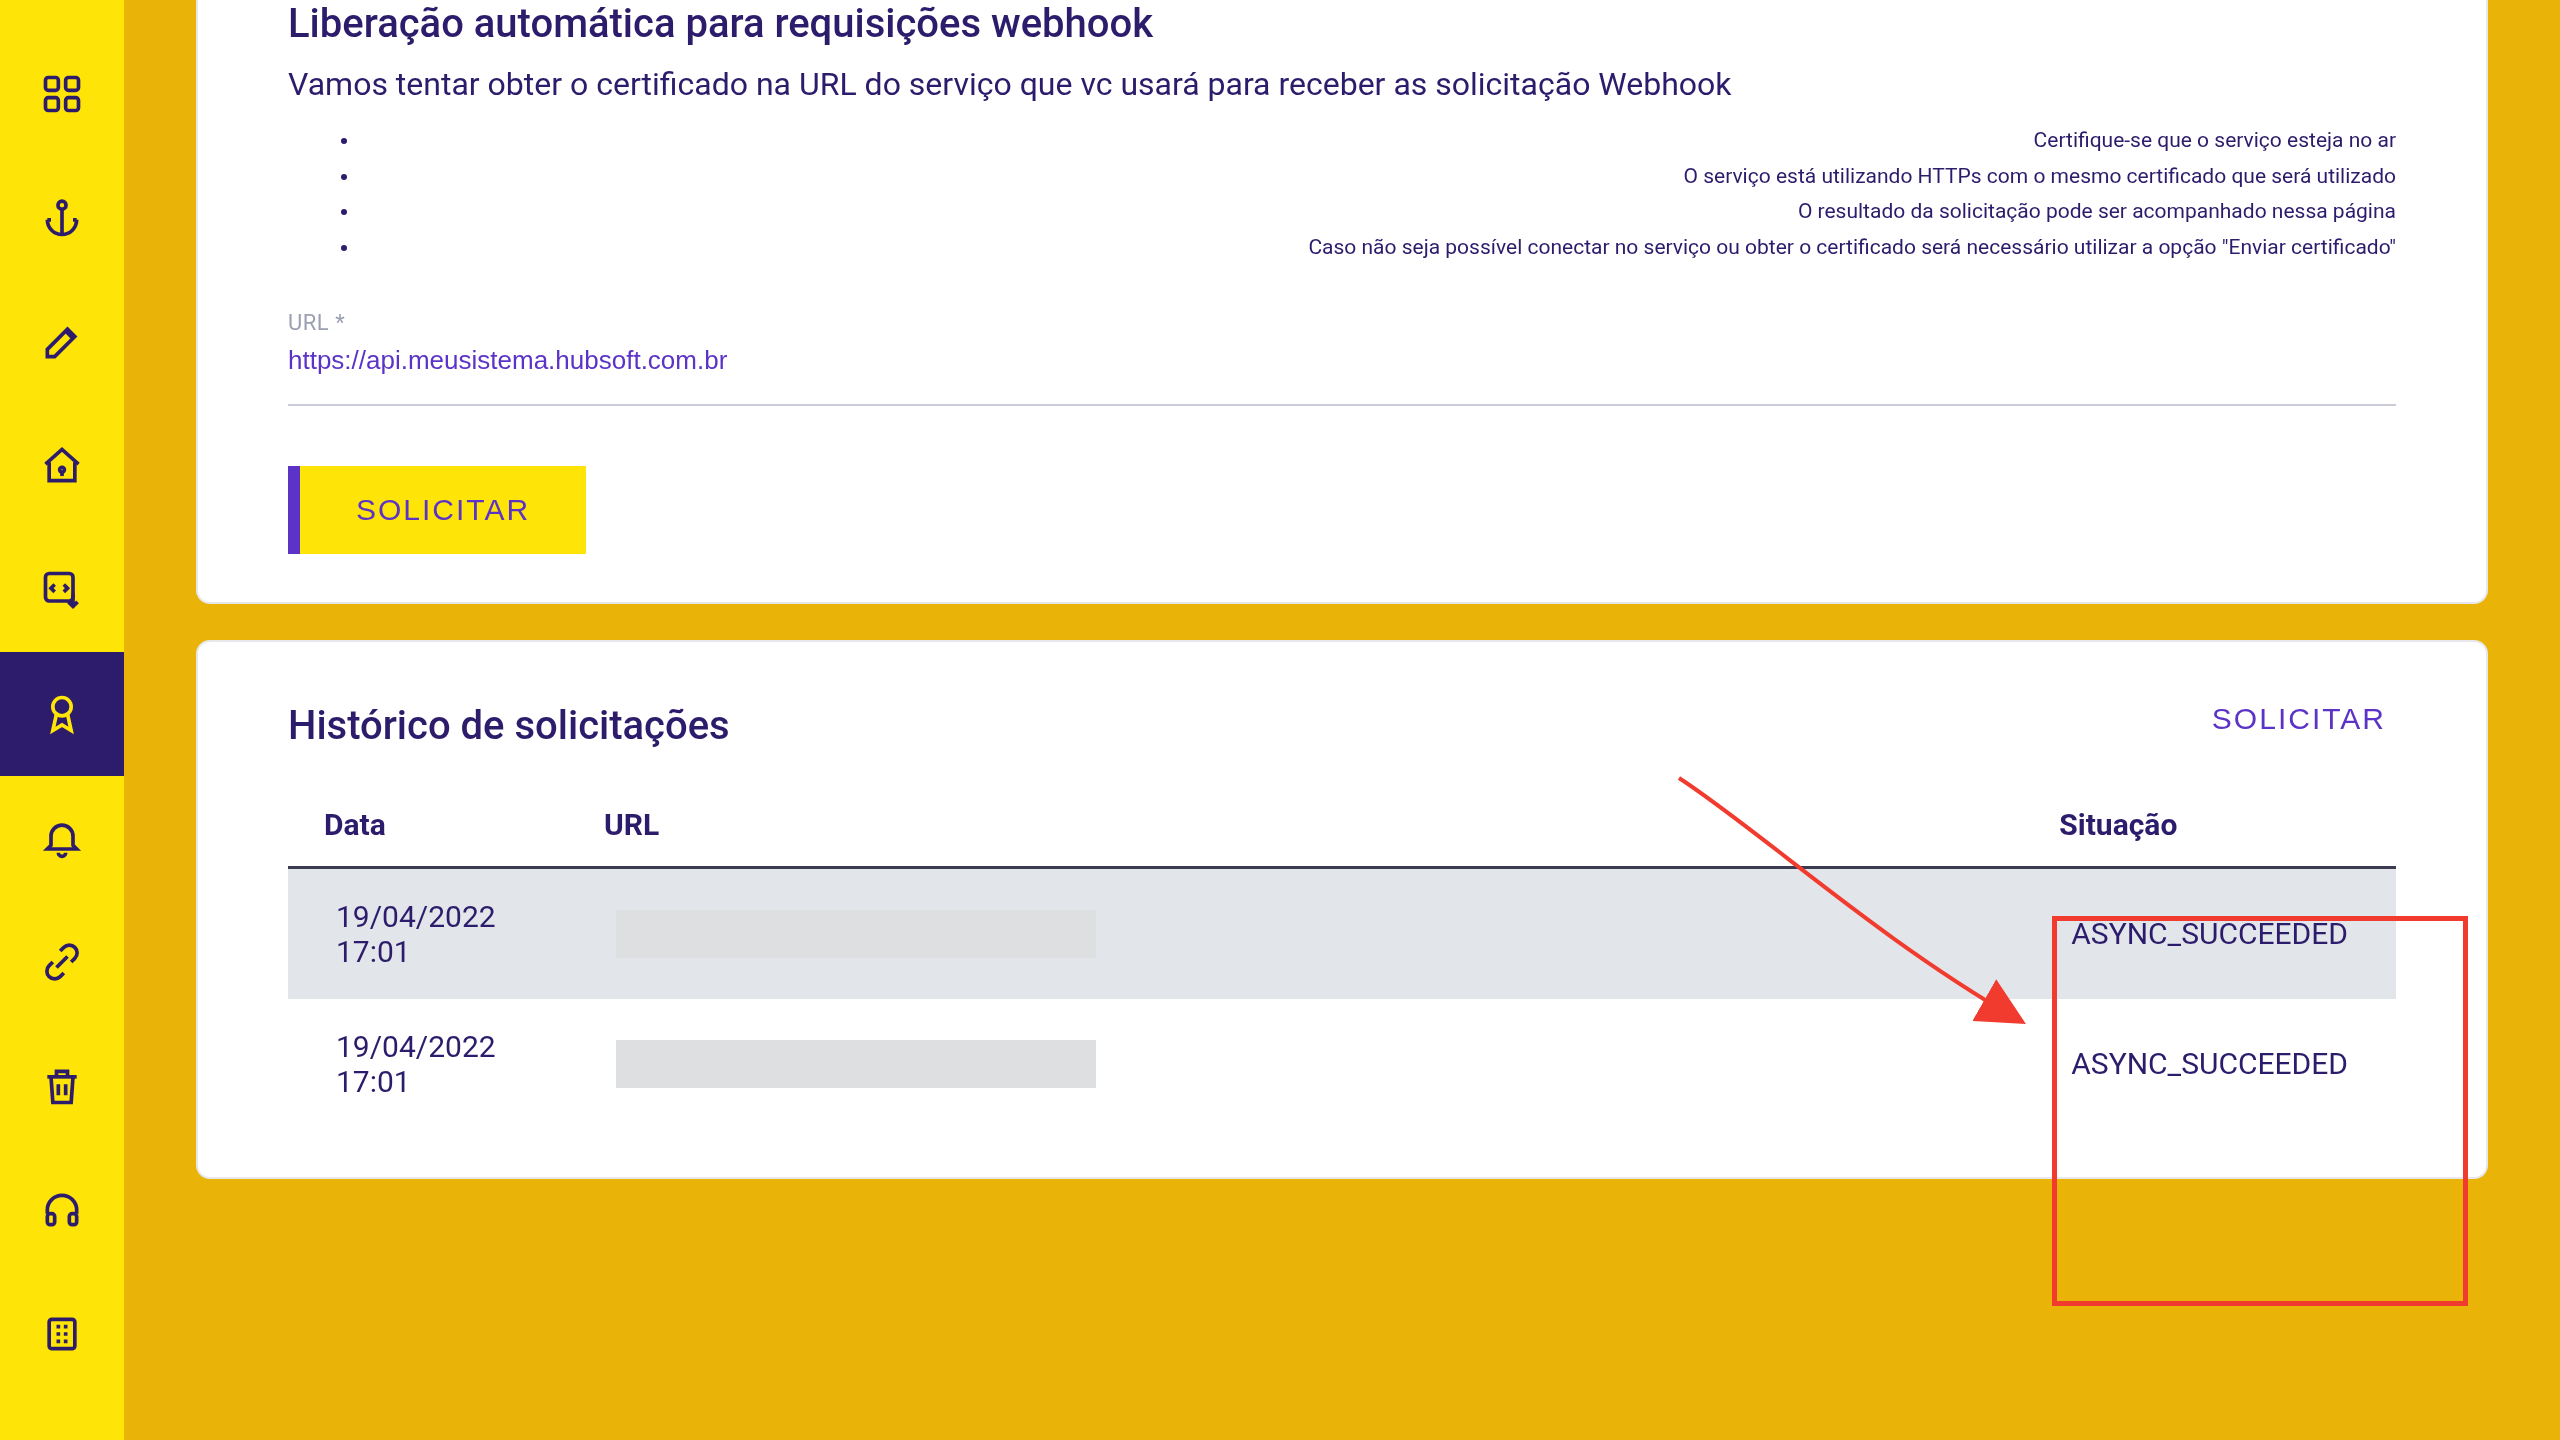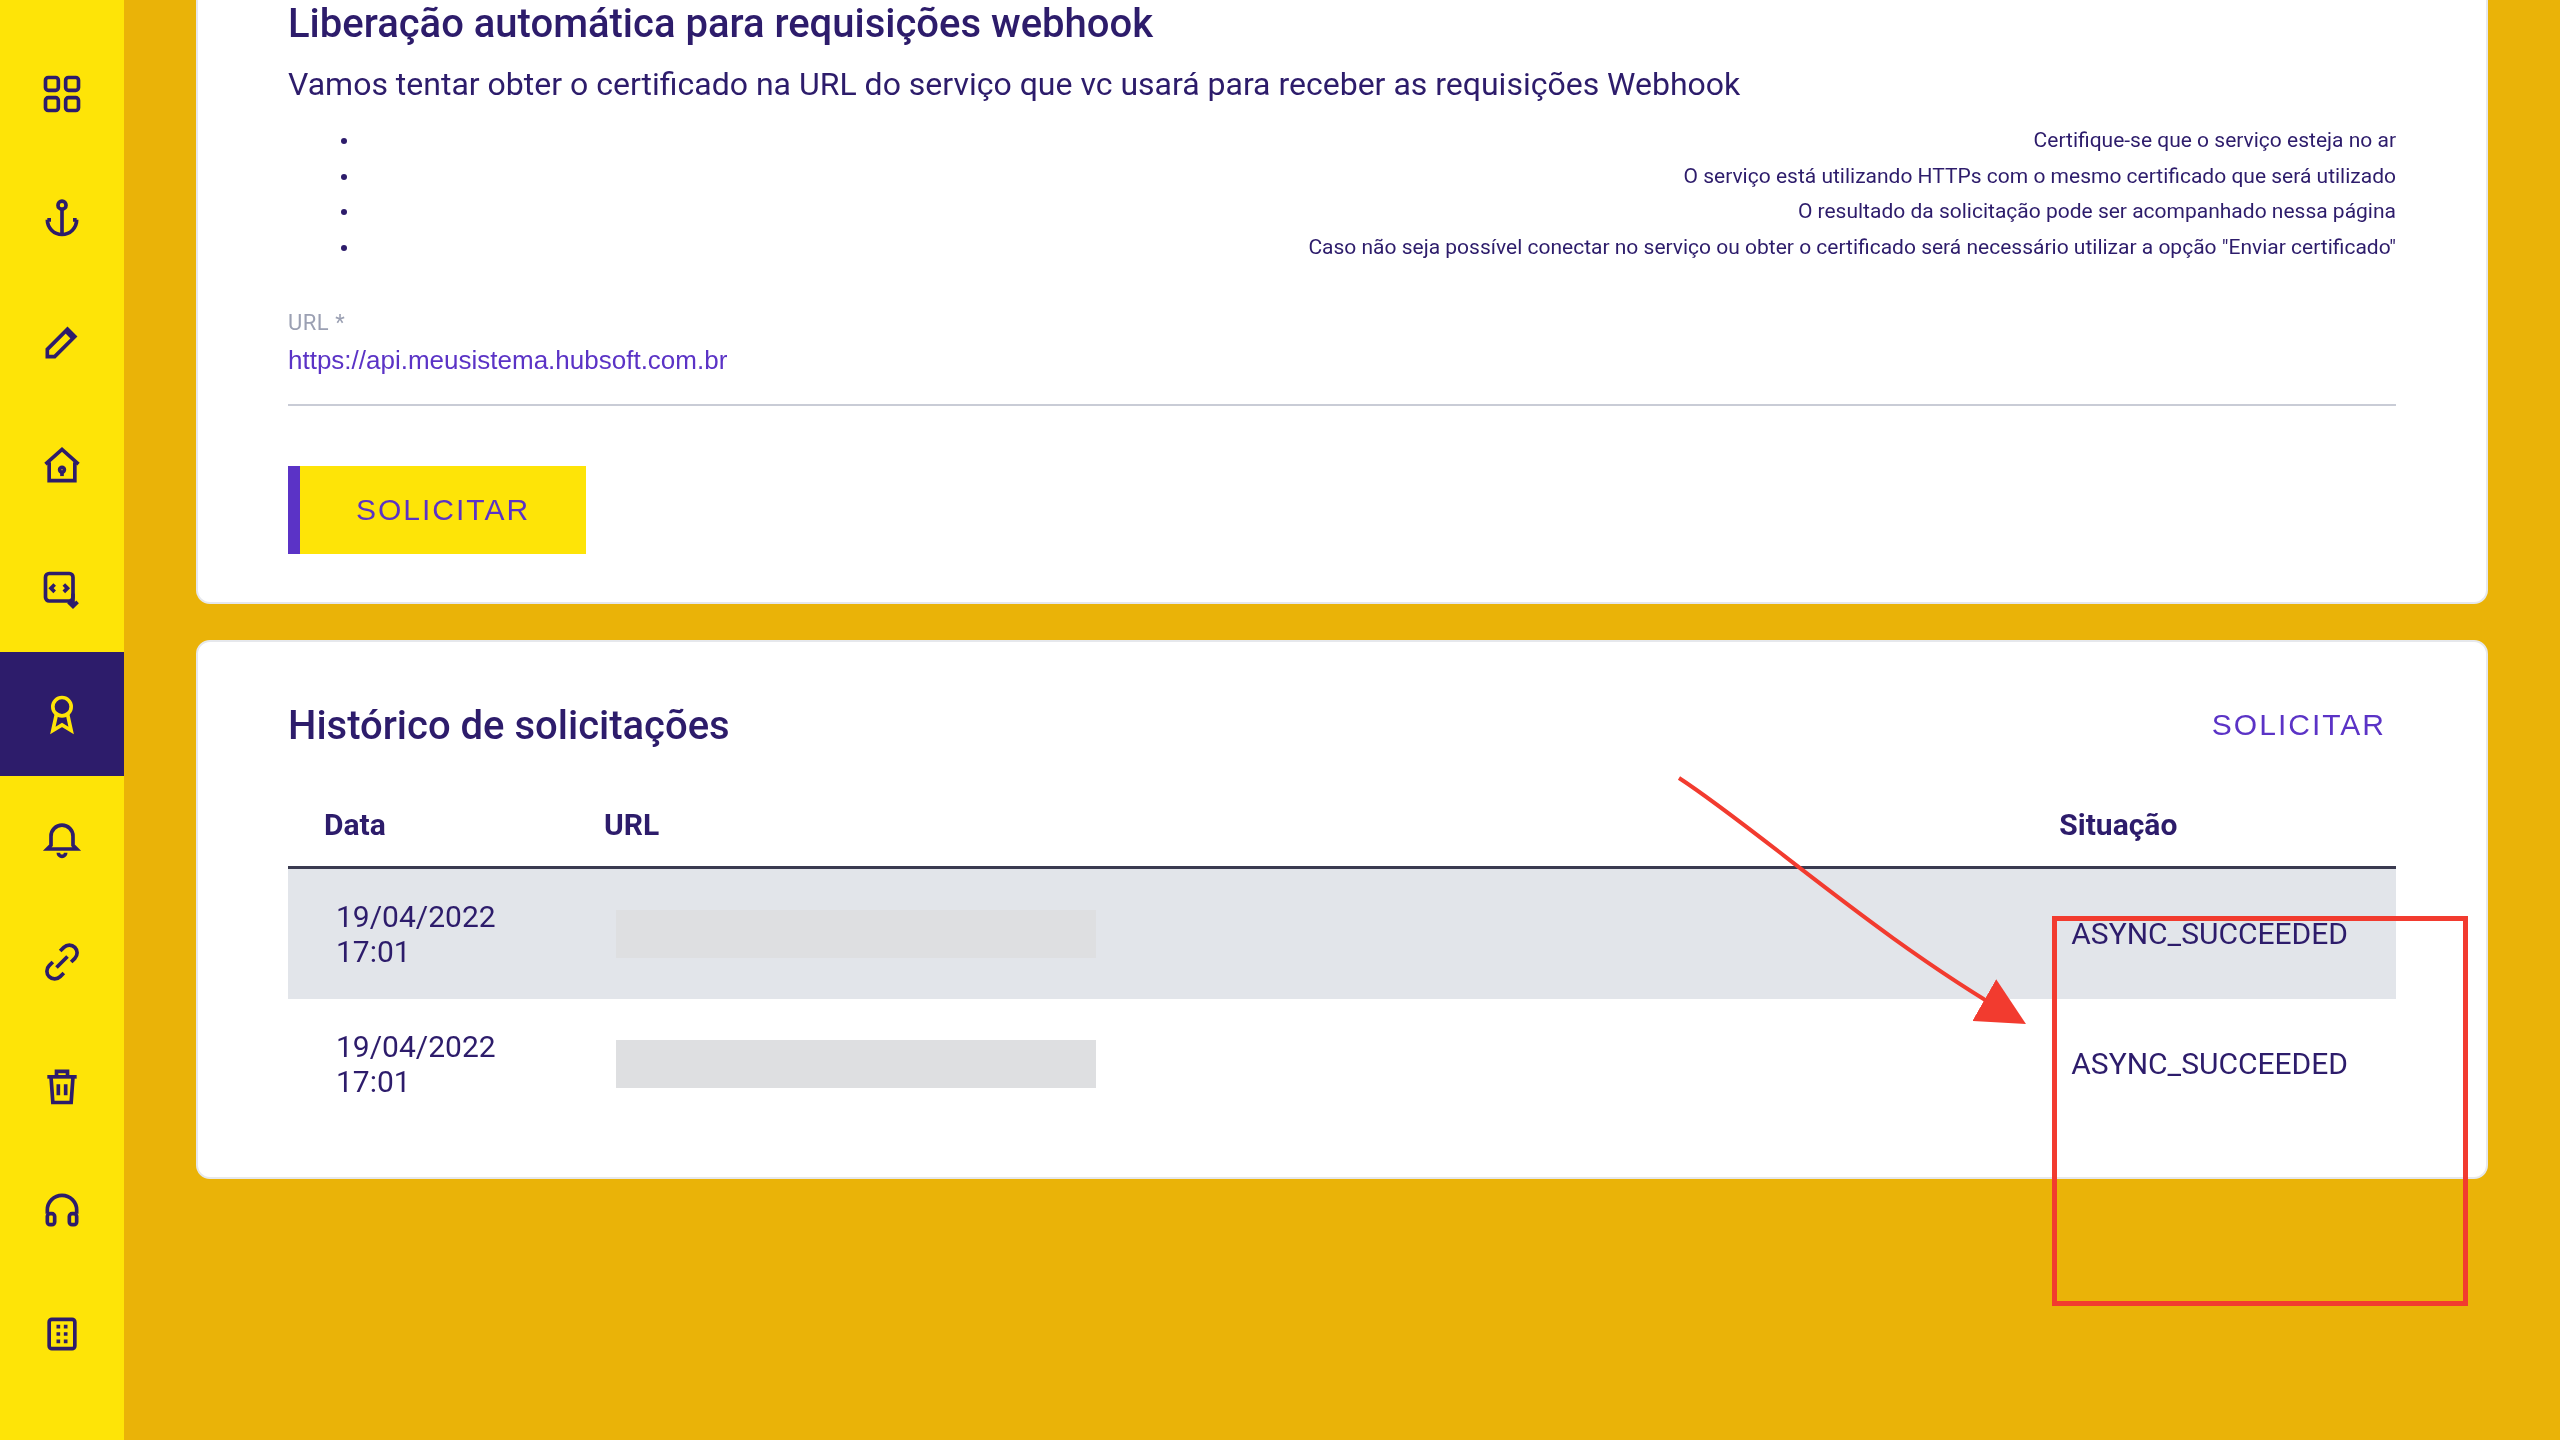--- a/index.html
+++ b/index.html
@@ -15,21 +15,21 @@
   .card-top { border-top: none; border-top-left-radius: 0; border-top-right-radius: 0; padding-top: 0; }
   .section-title { font-size: 40px; font-weight: 500; color: #2d1c6b; margin-bottom: 18px; margin-top: 0; }
   .desc { font-size: 32px; color: #2d1c6b; margin-bottom: 20px; }
   ul.bullets { list-style: disc; margin-left: 72px; margin-bottom: 44px; }
   ul.bullets li { font-size: 21px; color: #2d1c6b; line-height: 1.7; text-align: right; }
   .field-label { font-size: 22px; color: #9ba0b3; letter-spacing: 0.5px; }
   .url-input { display: block; width: 100%; font-size: 26px; color: #5b33c6; border: none; border-bottom: 2px solid #c9ccd6; background: transparent; padding: 10px 0 28px 0; margin-bottom: 60px; outline: none; }
   .btn-solicitar { display: inline-flex; align-items: center; background: #fee407; border: none; border-left: 12px solid #5b33c6; padding: 0 56px; height: 88px; cursor: pointer; }
   .btn-solicitar span { font-size: 30px; letter-spacing: 2px; color: #5b33c6; font-weight: 500; }
   .history-card { padding-top: 60px; position: relative; }
-  .hist-head { display: flex; justify-content: space-between; align-items: center; margin-bottom: 34px; }
+  .hist-head { display: flex; justify-content: space-between; align-items: flex-start; margin-bottom: 34px; }
   .hist-title { font-size: 40px; font-weight: 500; color: #2d1c6b; }
   .btn-atualizar { font-size: 30px; letter-spacing: 2px; color: #5b33c6; background: none; border: none; cursor: pointer; font-weight: 500; margin-right: 10px; }
   table.hist { width: 100%; border-collapse: collapse; }
   table.hist thead th { text-align: left; font-size: 30px; font-weight: 700; color: #2d1c6b; padding: 24px 36px; border-bottom: 3px solid #3a3a50; }
   table.hist tbody td { font-size: 30px; color: #2d1c6b; padding: 30px 48px; }
   table.hist tbody tr:nth-child(odd) { background: #e2e5ea; }
   .redact { display: inline-block; width: 480px; height: 48px; background: #dedfe1; vertical-align: middle; }
   .annot-box { position: absolute; border: 5px solid #f23b2f; pointer-events: none; }
   .annot-arrow { position: absolute; pointer-events: none; }
   .col-data { width: 280px; }
@@ -116,21 +116,21 @@
       <svg viewBox="0 0 24 24">
           <rect x="5" y="4" width="14" height="16" rx="1.5"></rect>
           <path d="M9 8 H11 M13 8 H15 M9 12 H11 M13 12 H15 M9 16 H11 M13 16 H15"></path>
         </svg>
     </div>
   </nav>
 
   <main class="main">
     <section class="card card-top">
       <h2 class="section-title">Liberação automática para requisições webhook</h2>
-      <p class="desc">Vamos tentar obter o certificado na URL do serviço que vc usará para receber as requisições Webhook</p>
+      <p class="desc">Vamos tentar obter o certificado na URL do serviço que vc usará para receber as solicitação Webhook</p>
       <ul class="bullets">
         <li>Certifique-se que o serviço esteja no ar</li>
         <li>O serviço está utilizando HTTPs com o mesmo certificado que será utilizado</li>
         <li>O resultado da solicitação pode ser acompanhado nessa página</li>
         <li>Caso não seja possível conectar no serviço ou obter o certificado será necessário utilizar a opção "Enviar certificado"</li>
       </ul>
       <label class="field-label">URL *</label>
       <input class="url-input" type="text" value="https://api.meusistema.hubsoft.com.br" style="">
       <button class="btn-solicitar">
         <span>SOLICITAR</span>

